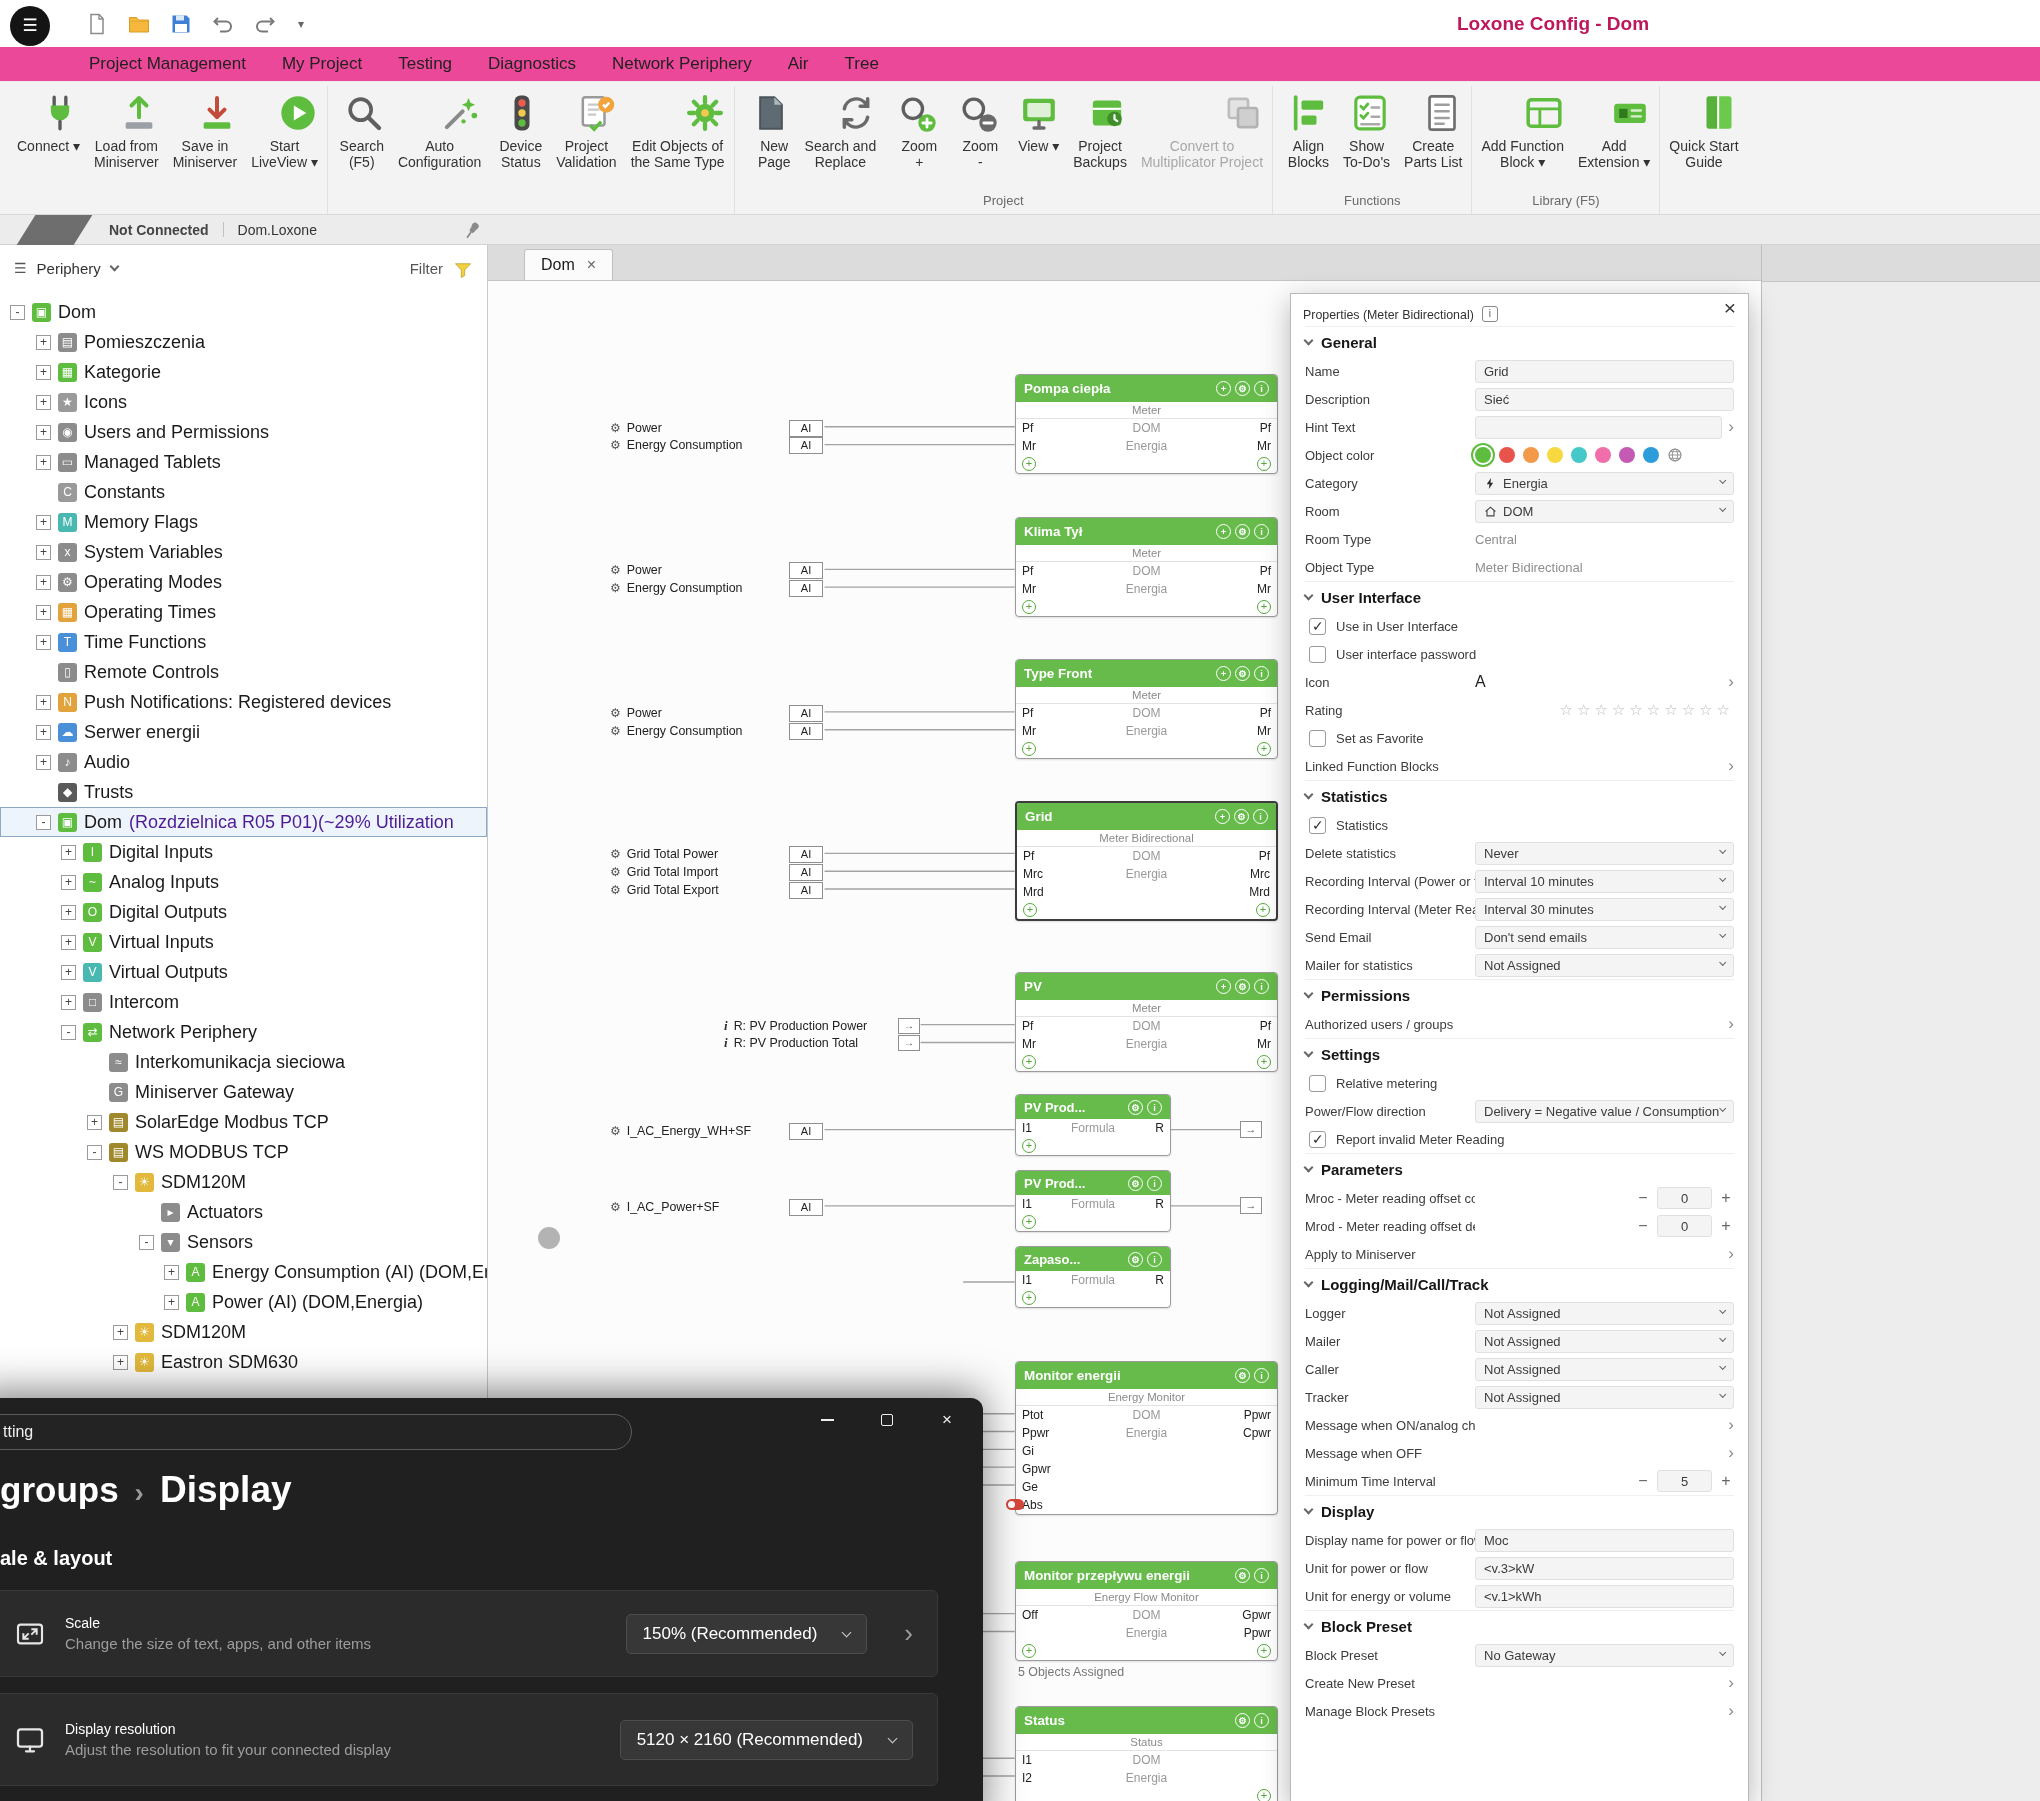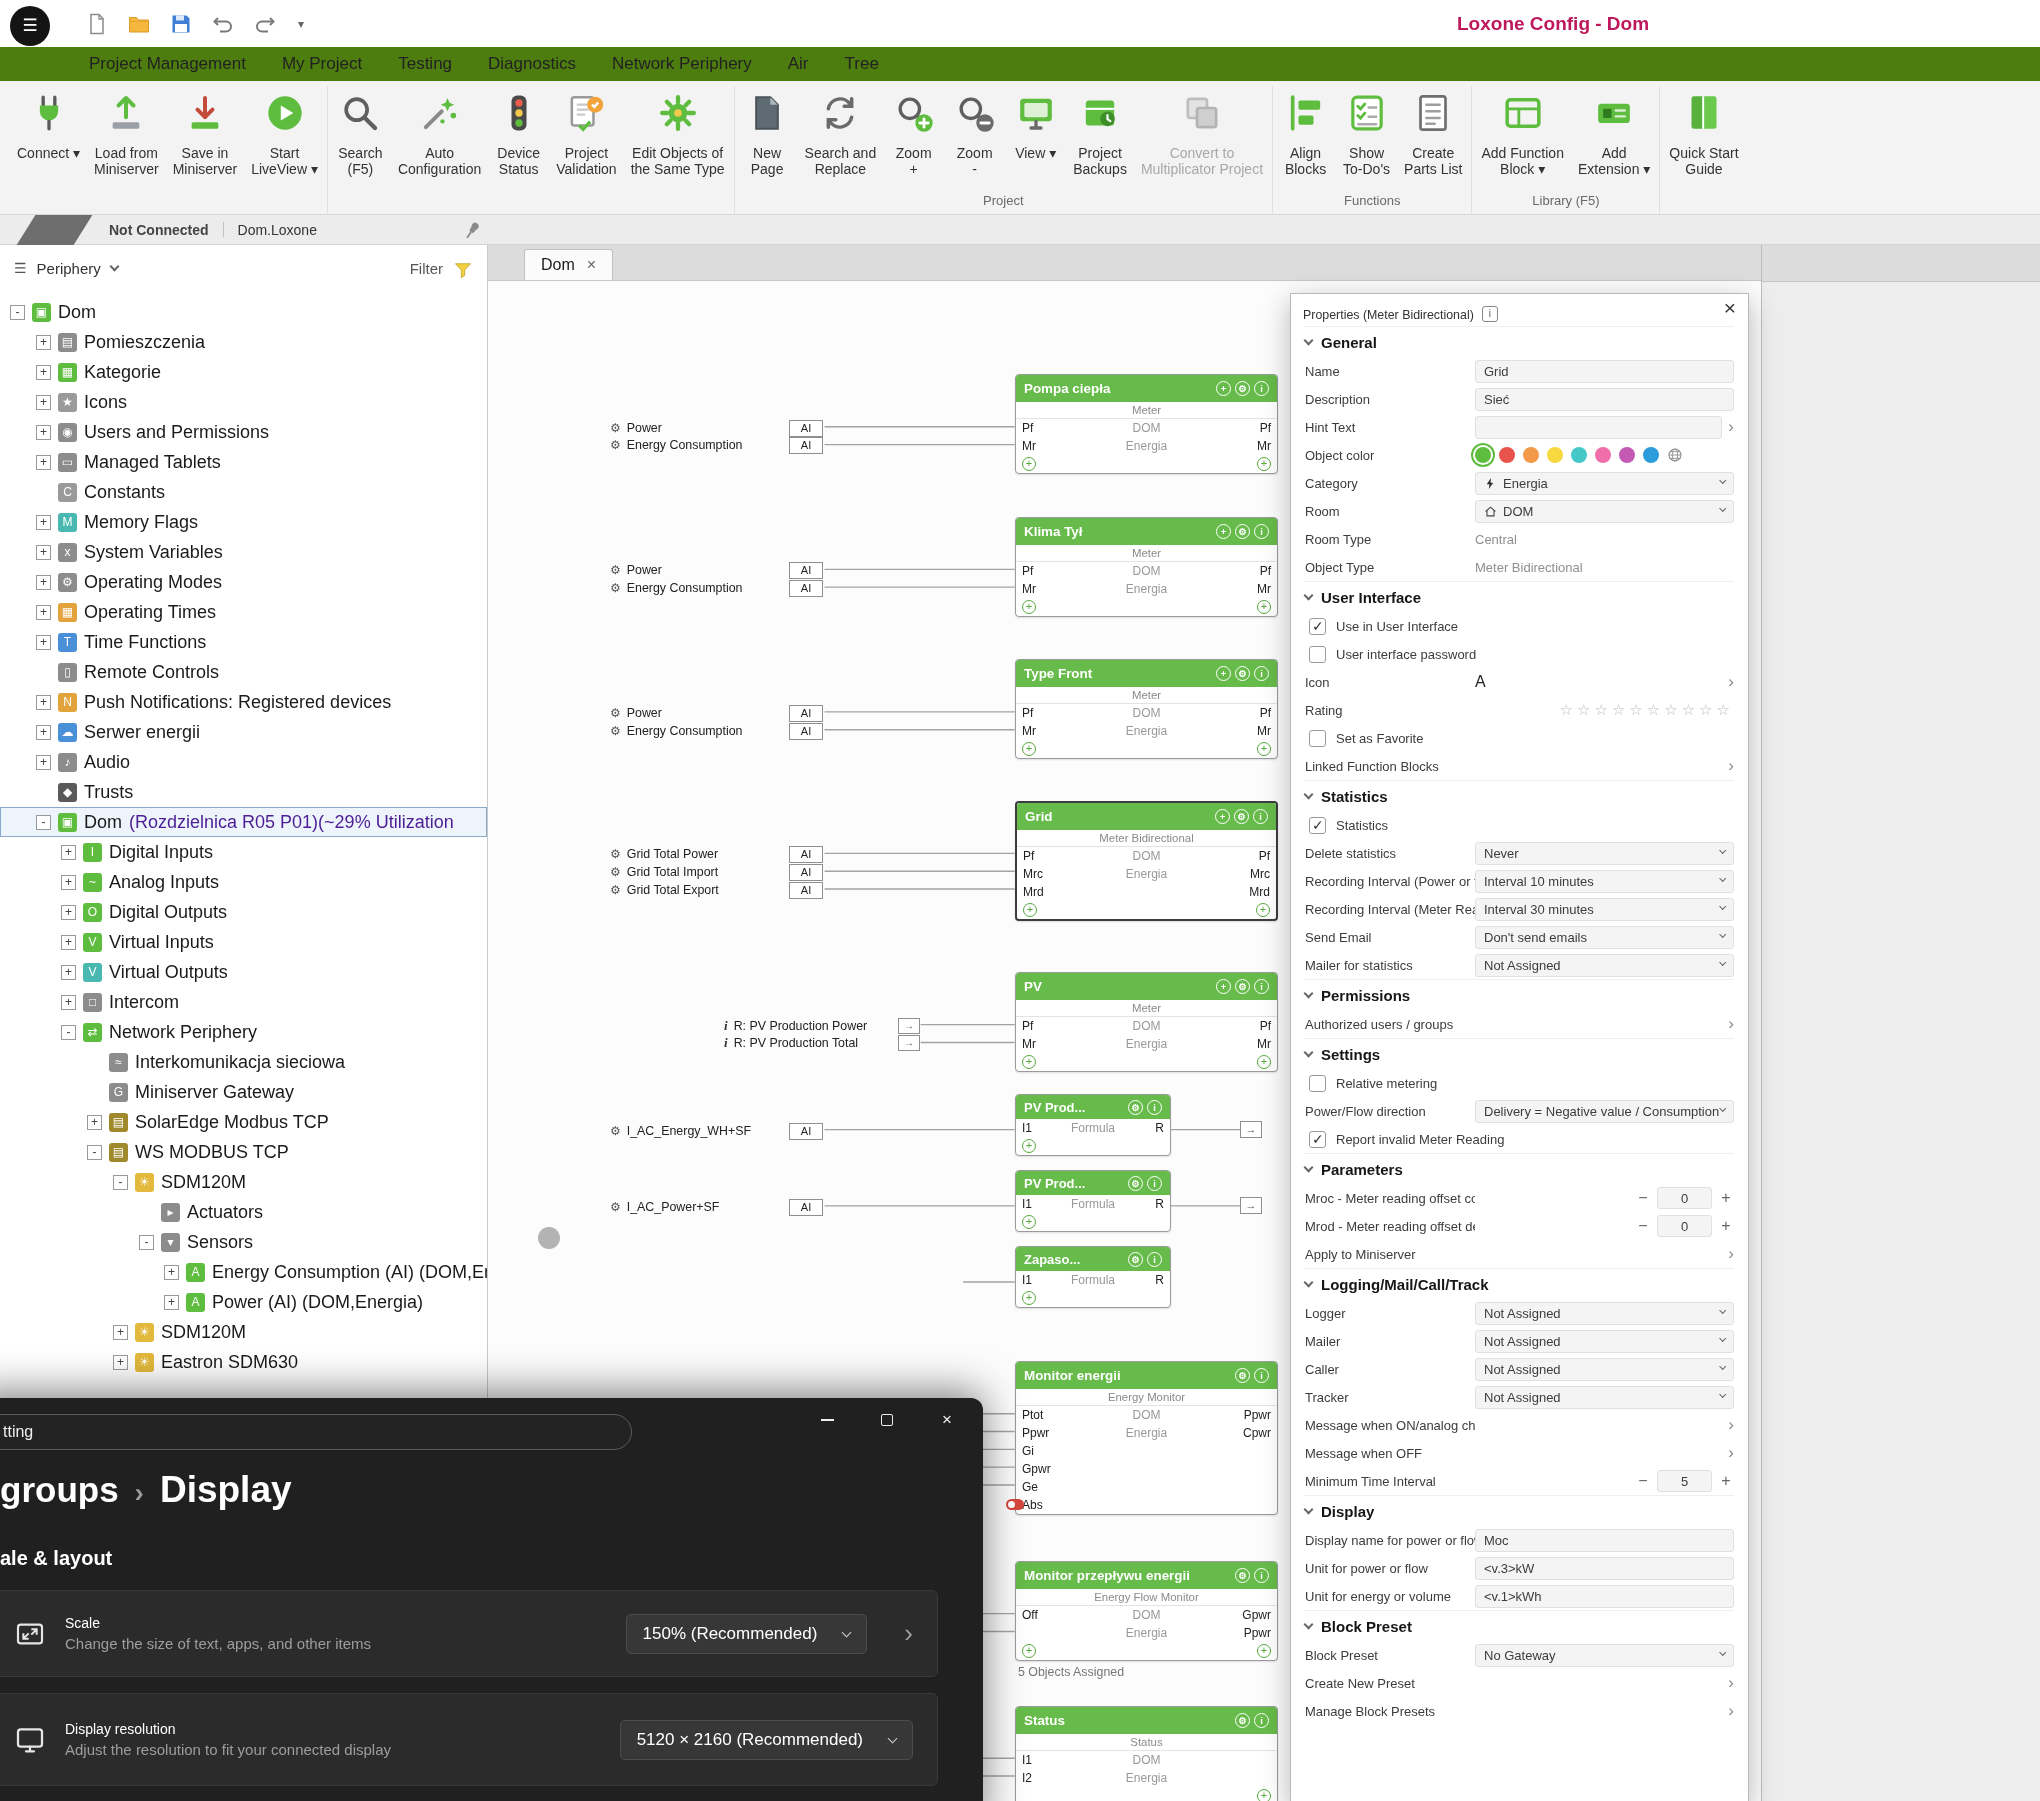--- a/index.html
+++ b/index.html
@@ -8,29 +8,29 @@
 
 
 .titlebar{height:47px;background:#fff;display:flex;align-items:center;position:relative}
 .burger{width:40px;height:40px;border-radius:50%;background:#141414;color:#fff;display:flex;align-items:center;justify-content:center;font-size:17px;margin:4px 0 0 10px;cursor:pointer}
 .quick-icons{display:flex;gap:16px;margin-left:34px;align-items:center}
 .qi{width:26px;height:26px;display:inline-flex;align-items:center;justify-content:center}
 .qi.caret{width:14px;color:#666;font-size:12px}
 .title-text{position:absolute;left:1457px;top:13px;font-size:19px;font-weight:bold;color:#be185d}
 
 
-.menubar{height:35px;display:flex;align-items:center;padding-left:71px;background:#4d7c0f;font-size:17px;color:#222;border-bottom:1px solid #ececec}
+.menubar{height:35px;display:flex;align-items:center;padding-left:71px;background:#ec4899;font-size:17px;color:#222;border-bottom:1px solid #ececec}
 .menu-item{padding:5px 18px;cursor:default}
 
 
 .ribbon{height:133px;background:#f3f3f3;border-bottom:1px solid #d8d8d8;display:flex;padding:4px 4px 0 8px}
 .rgroup{display:flex;flex-direction:column;border-right:1px solid #e0e0e0;padding:0 2px}
 .rgroup:last-child{border-right:none}
 .rbtns{display:flex;flex:1;align-items:flex-start}
-.rbtn{min-width:61px;padding:7px 7px 2px;display:flex;flex-direction:column;align-items:center;gap:12px;font-size:14px;color:#333;text-align:center;line-height:16px;cursor:pointer}
+.rbtn{min-width:61px;padding:7px 7px 2px;display:flex;flex-direction:column;align-items:flex-end;gap:5px;font-size:14px;color:#333;text-align:center;line-height:16px;cursor:pointer}
 .rbtn.disabled{color:#a8a8a8}
 .ric{width:40px;height:40px;display:flex;align-items:center;justify-content:center}
 .rglabel{height:24px;text-align:center;font-size:13px;color:#6a6a6a;line-height:22px;white-space:nowrap}
 
 
 .pathbar{height:30px;background:#ececec;border-bottom:1px solid #d2d2d2;display:flex;align-items:center;font-size:14px;color:#333;position:relative}
 .path-shape{width:57px;height:30px;background:#6e6e6e;transform:skewX(-32deg);margin:0 26px 0 26px}
 .conn{font-weight:bold;color:#444}
 .psep{width:1px;height:15px;background:#c2c2c2;margin:0 14px}
 .pinwrap{position:absolute;left:461px;top:3px;width:22px;height:22px;transform:rotate(35deg)}

